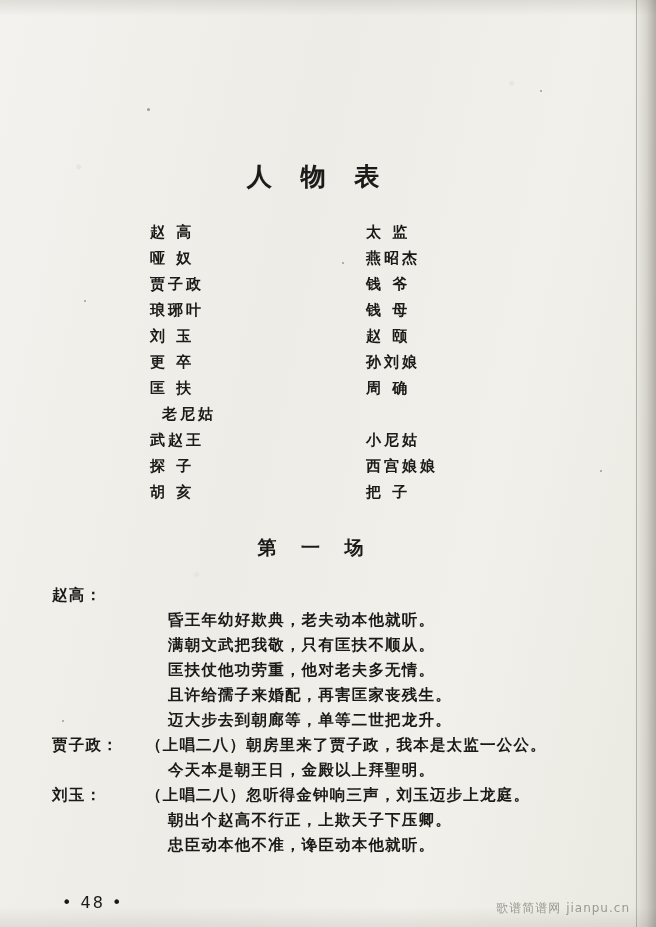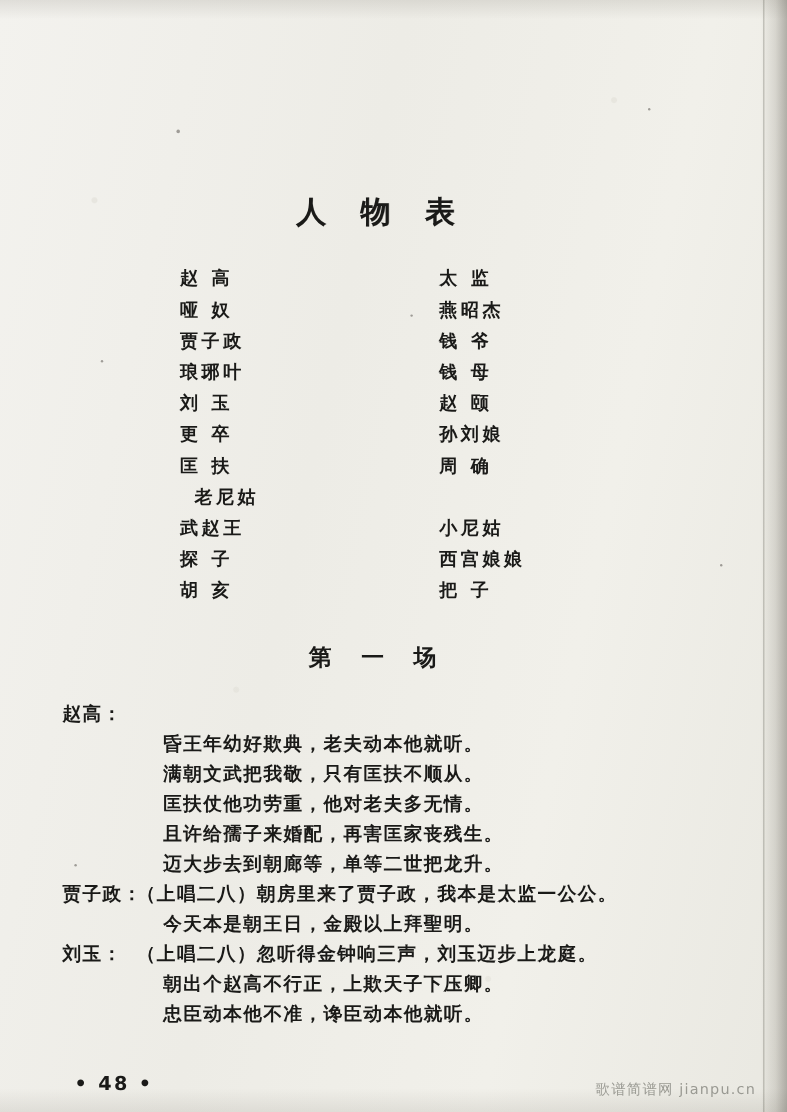--- a/index.html
+++ b/index.html
@@ -112,20 +112,21 @@
     margin-top: 22px;
     margin-left: 52px;
     width: 520px;
   }
   .line {
     display: flex;
     font-size: 15.5px;
     line-height: 25px;
     letter-spacing: 1.2px;
     font-weight: bold;
+    gap: 32px;
   }
   .speaker {
     width: 62px;
     flex: 0 0 62px;
     white-space: nowrap;
   }
   .line-text {
     flex: 1 1 auto;
   }
   .indent .speaker {
@@ -133,21 +134,21 @@
   }
   .cont-pad {
     padding-left: 22px;
   }
 
   .page-number {
     position: absolute;
     left: 62px;
     top: 855px;
     font-size: 16px;
-    font-weight: bold;
+    font-weight: normal;
     letter-spacing: 2px;
   }
 
   .watermark {
     position: absolute;
     right: 26px;
     bottom: 10px;
     font-size: 12px;
     color: #9a9a93;
     letter-spacing: 1px;

